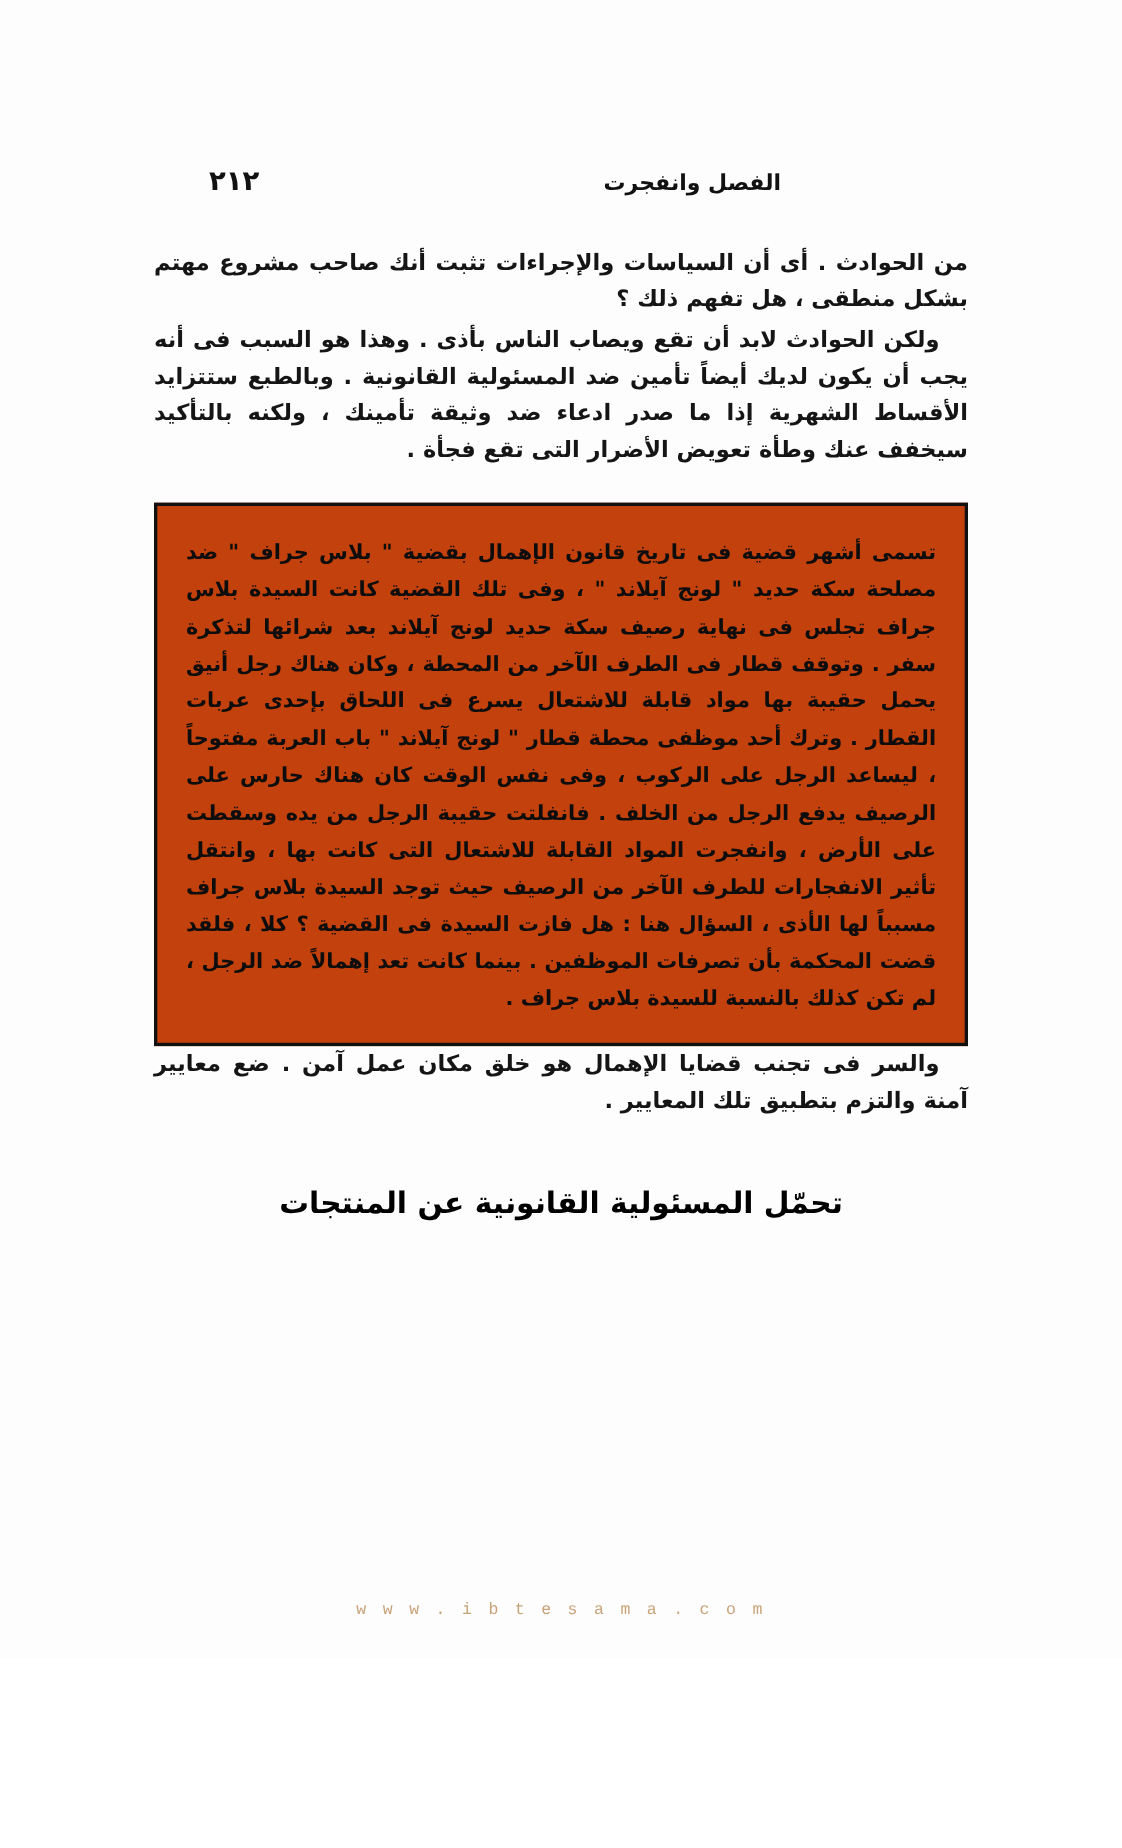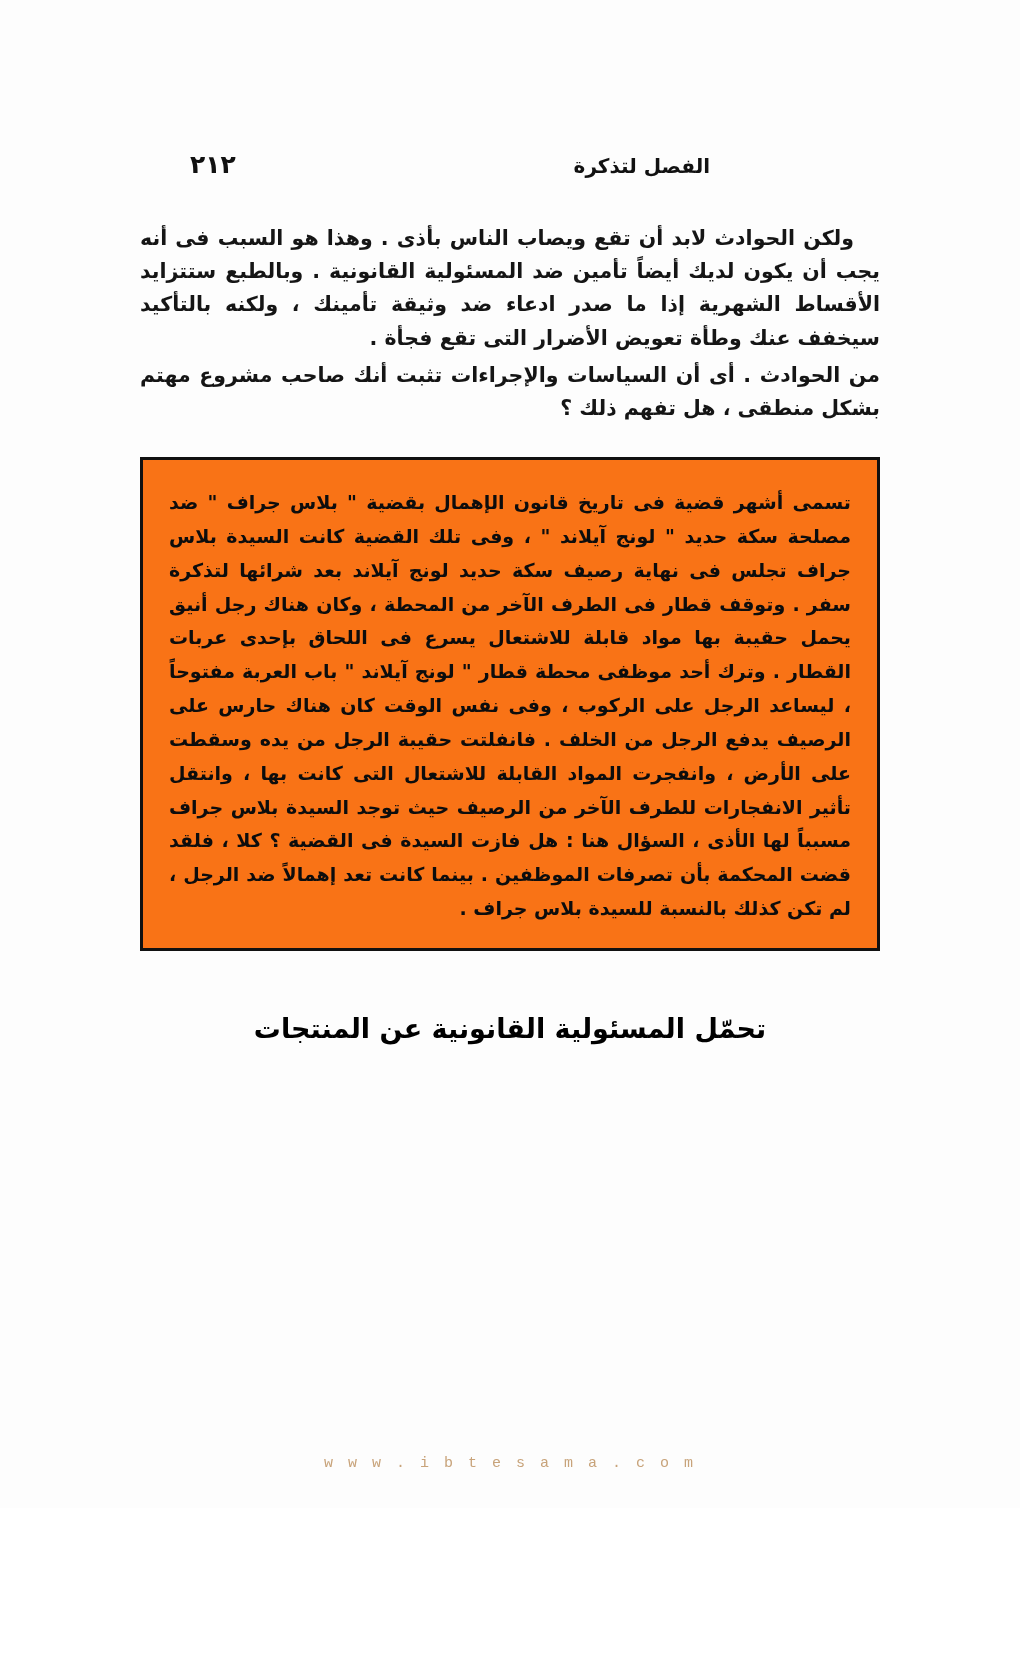--- a/index.html
+++ b/index.html
@@ -54,21 +54,21 @@
     color: #151515;
     letter-spacing: 0px;
   }
   p.indent {
     text-indent: 26px;
   }
   .boxed {
     margin: 32px 0 0 0;
     border: 3px solid #111;
     padding: 26px 26px 22px 26px;
-    background: #f97316;
+    background: #c2410c;
   }
   .boxed p {
     margin: 0;
     font-size: 19px;
     line-height: 1.78;
     font-weight: bold;
     text-align: justify;
     text-align-last: right;
     color: #0d0d0d;
     letter-spacing: -0.2px;
@@ -97,32 +97,33 @@
     direction: ltr;
   }
 </style>
 </head>
 <body>
 
 <div class="page">
 
   <div class="header">
     <span class="page-number">٢١٢</span>
-    <span class="chapter-title">الفصل لتذكرة</span>
+    <span class="chapter-title">الفصل وانفجرت</span>
   </div>
 
   <div class="content">
 
+    <p class="body-text">من الحوادث . أى أن السياسات والإجراءات تثبت أنك صاحب مشروع مهتم بشكل منطقى ، هل تفهم ذلك ؟</p>
     <p class="body-text indent">ولكن الحوادث لابد أن تقع ويصاب الناس بأذى . وهذا هو السبب فى أنه يجب أن يكون لديك أيضاً تأمين ضد المسئولية القانونية . وبالطبع ستتزايد الأقساط الشهرية إذا ما صدر ادعاء ضد وثيقة تأمينك ، ولكنه بالتأكيد سيخفف عنك وطأة تعويض الأضرار التى تقع فجأة .</p>
-    <p class="body-text">من الحوادث . أى أن السياسات والإجراءات تثبت أنك صاحب مشروع مهتم بشكل منطقى ، هل تفهم ذلك ؟</p>
 
     <div class="boxed">
       <p>تسمى أشهر قضية فى تاريخ قانون الإهمال بقضية " بلاس جراف " ضد مصلحة سكة حديد " لونج آيلاند " ، وفى تلك القضية كانت السيدة بلاس جراف تجلس فى نهاية رصيف سكة حديد لونج آيلاند بعد شرائها لتذكرة سفر . وتوقف قطار فى الطرف الآخر من المحطة ، وكان هناك رجل أنيق يحمل حقيبة بها مواد قابلة للاشتعال يسرع فى اللحاق بإحدى عربات القطار . وترك أحد موظفى محطة قطار " لونج آيلاند " باب العربة مفتوحاً ، ليساعد الرجل على الركوب ، وفى نفس الوقت كان هناك حارس على الرصيف يدفع الرجل من الخلف . فانفلتت حقيبة الرجل من يده وسقطت على الأرض ، وانفجرت المواد القابلة للاشتعال التى كانت بها ، وانتقل تأثير الانفجارات للطرف الآخر من الرصيف حيث توجد السيدة بلاس جراف مسبباً لها الأذى ، السؤال هنا : هل فازت السيدة فى القضية ؟ كلا ، فلقد قضت المحكمة بأن تصرفات الموظفين . بينما كانت تعد إهمالاً ضد الرجل ، لم تكن كذلك بالنسبة للسيدة بلاس جراف .</p>
     </div>
 
+    <p class="body-text indent after-box">والسر فى تجنب قضايا الإهمال هو خلق مكان عمل آمن . ضع معايير آمنة والتزم بتطبيق تلك المعايير .</p>
 
     <h2 class="section-heading">تحمّل المسئولية القانونية عن المنتجات</h2>
 
 
   </div>
 
   <div class="footer">w w w . i b t e s a m a . c o m</div>
 
 </div>
 

